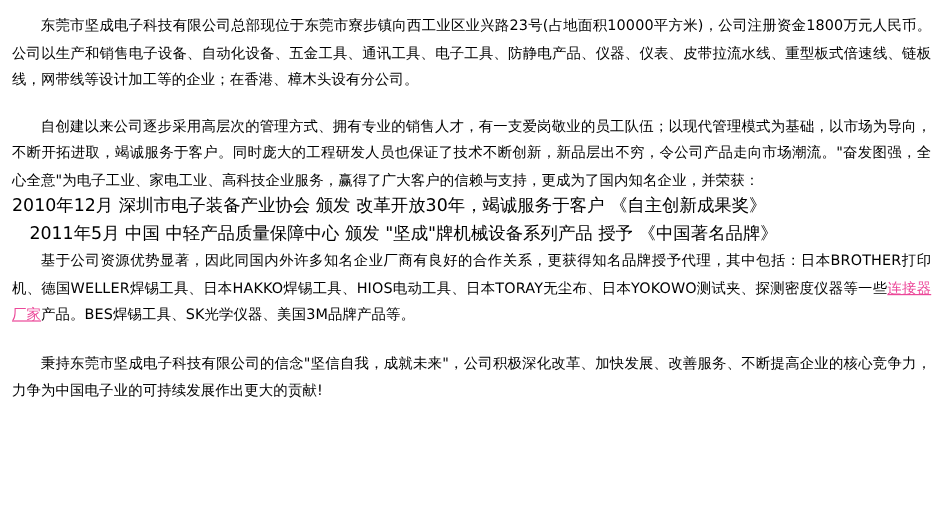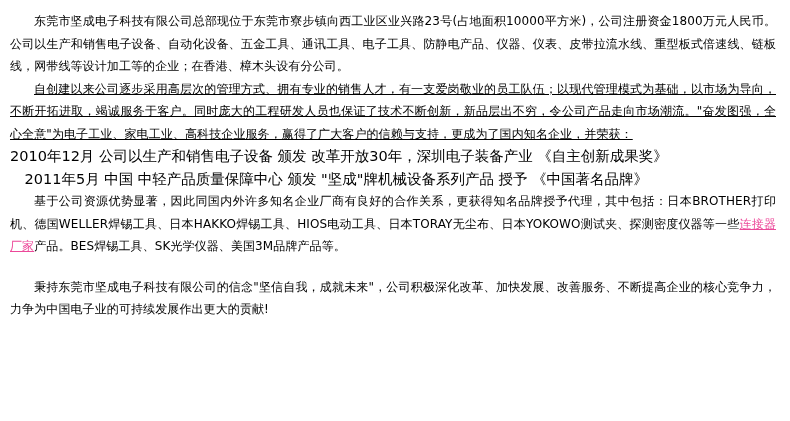--- a/index.html
+++ b/index.html
@@ -24,22 +24,21 @@
     line-height: 22.5px;
     letter-spacing: 0.1px;
     text-align: justify;
     margin: 0;
     text-justify: inter-ideograph;
   }
   .indent {
     text-indent: 2em;
   }
   .p-gap {
-    margin-top: 0px;
-    text-decoration: underline;
+    margin-top: 16px;
   }
   .award-line {
     font-size: 14.5px;
     line-height: 22.5px;
     margin: 0;
   }
   .award-indent-1 {
     text-indent: 0em;
   }
   .award-indent-2 {
@@ -58,21 +57,21 @@
 </style>
 </head>
 <body>
 
 <div class="doc">
 
   <p class="para indent">东莞市坚成电子科技有限公司总部现位于东莞市寮步镇向西工业区业兴路23号(占地面积10000平方米)，公司注册资金1800万元人民币。公司以生产和销售电子设备、自动化设备、五金工具、通讯工具、电子工具、防静电产品、仪器、仪表、皮带拉流水线、重型板式倍速线、链板线，网带线等设计加工等的企业；在香港、樟木头设有分公司。</p>
 
   <p class="para indent p-gap">自创建以来公司逐步采用高层次的管理方式、拥有专业的销售人才，有一支爱岗敬业的员工队伍；以现代管理模式为基础，以市场为导向，不断开拓进取，竭诚服务于客户。同时庞大的工程研发人员也保证了技术不断创新，新品层出不穷，令公司产品走向市场潮流。"奋发图强，全心全意"为电子工业、家电工业、高科技企业服务，赢得了广大客户的信赖与支持，更成为了国内知名企业，并荣获：</p>
 
-  <p class="award-line award-indent-1">2010年12月 公司以生产和销售电子设备 颁发 改革开放30年，深圳电子装备产业 《自主创新成果奖》</p>
+  <p class="award-line award-indent-1">2010年12月 深圳市电子装备产业协会 颁发 改革开放30年，竭诚服务于客户 《自主创新成果奖》</p>
 
   <p class="award-line award-indent-2">2011年5月 中国 中轻产品质量保障中心 颁发 "坚成"牌机械设备系列产品 授予 《中国著名品牌》</p>
 
   <p class="para indent"><span>基于公司资源优势显著，因此同国内外许多知名企业厂商有良好的合作关系，更获得知名品牌授予代理，其中包括：日本BROTHER打印机、德国WELLER焊锡工具、日本HAKKO焊锡工具、HIOS电动工具、日本TORAY无尘布、日本YOKOWO测试夹、探测密度仪器等一些</span><a class="link" href="#">连接器厂家</a><span>产品。BES焊锡工具、SK光学仪器、美国3M品牌产品等。</span></p>
 
   <div class="spacer-block"></div>
 
   <p class="para indent last-para">秉持东莞市坚成电子科技有限公司的信念"坚信自我，成就未来"，公司积极深化改革、加快发展、改善服务、不断提高企业的核心竞争力，力争为中国电子业的可持续发展作出更大的贡献!</p>
 
 </div>

